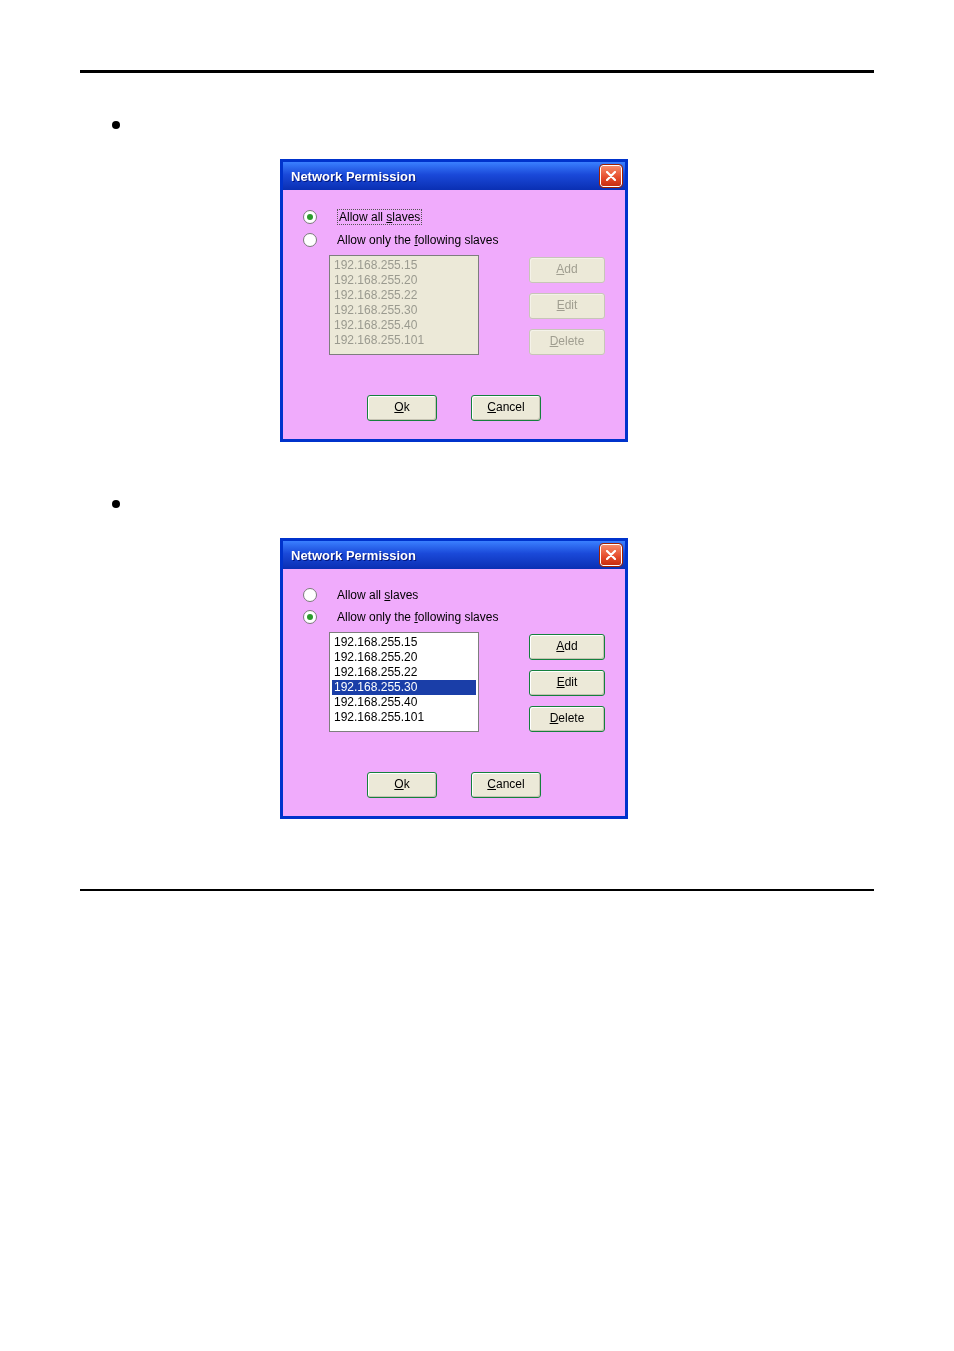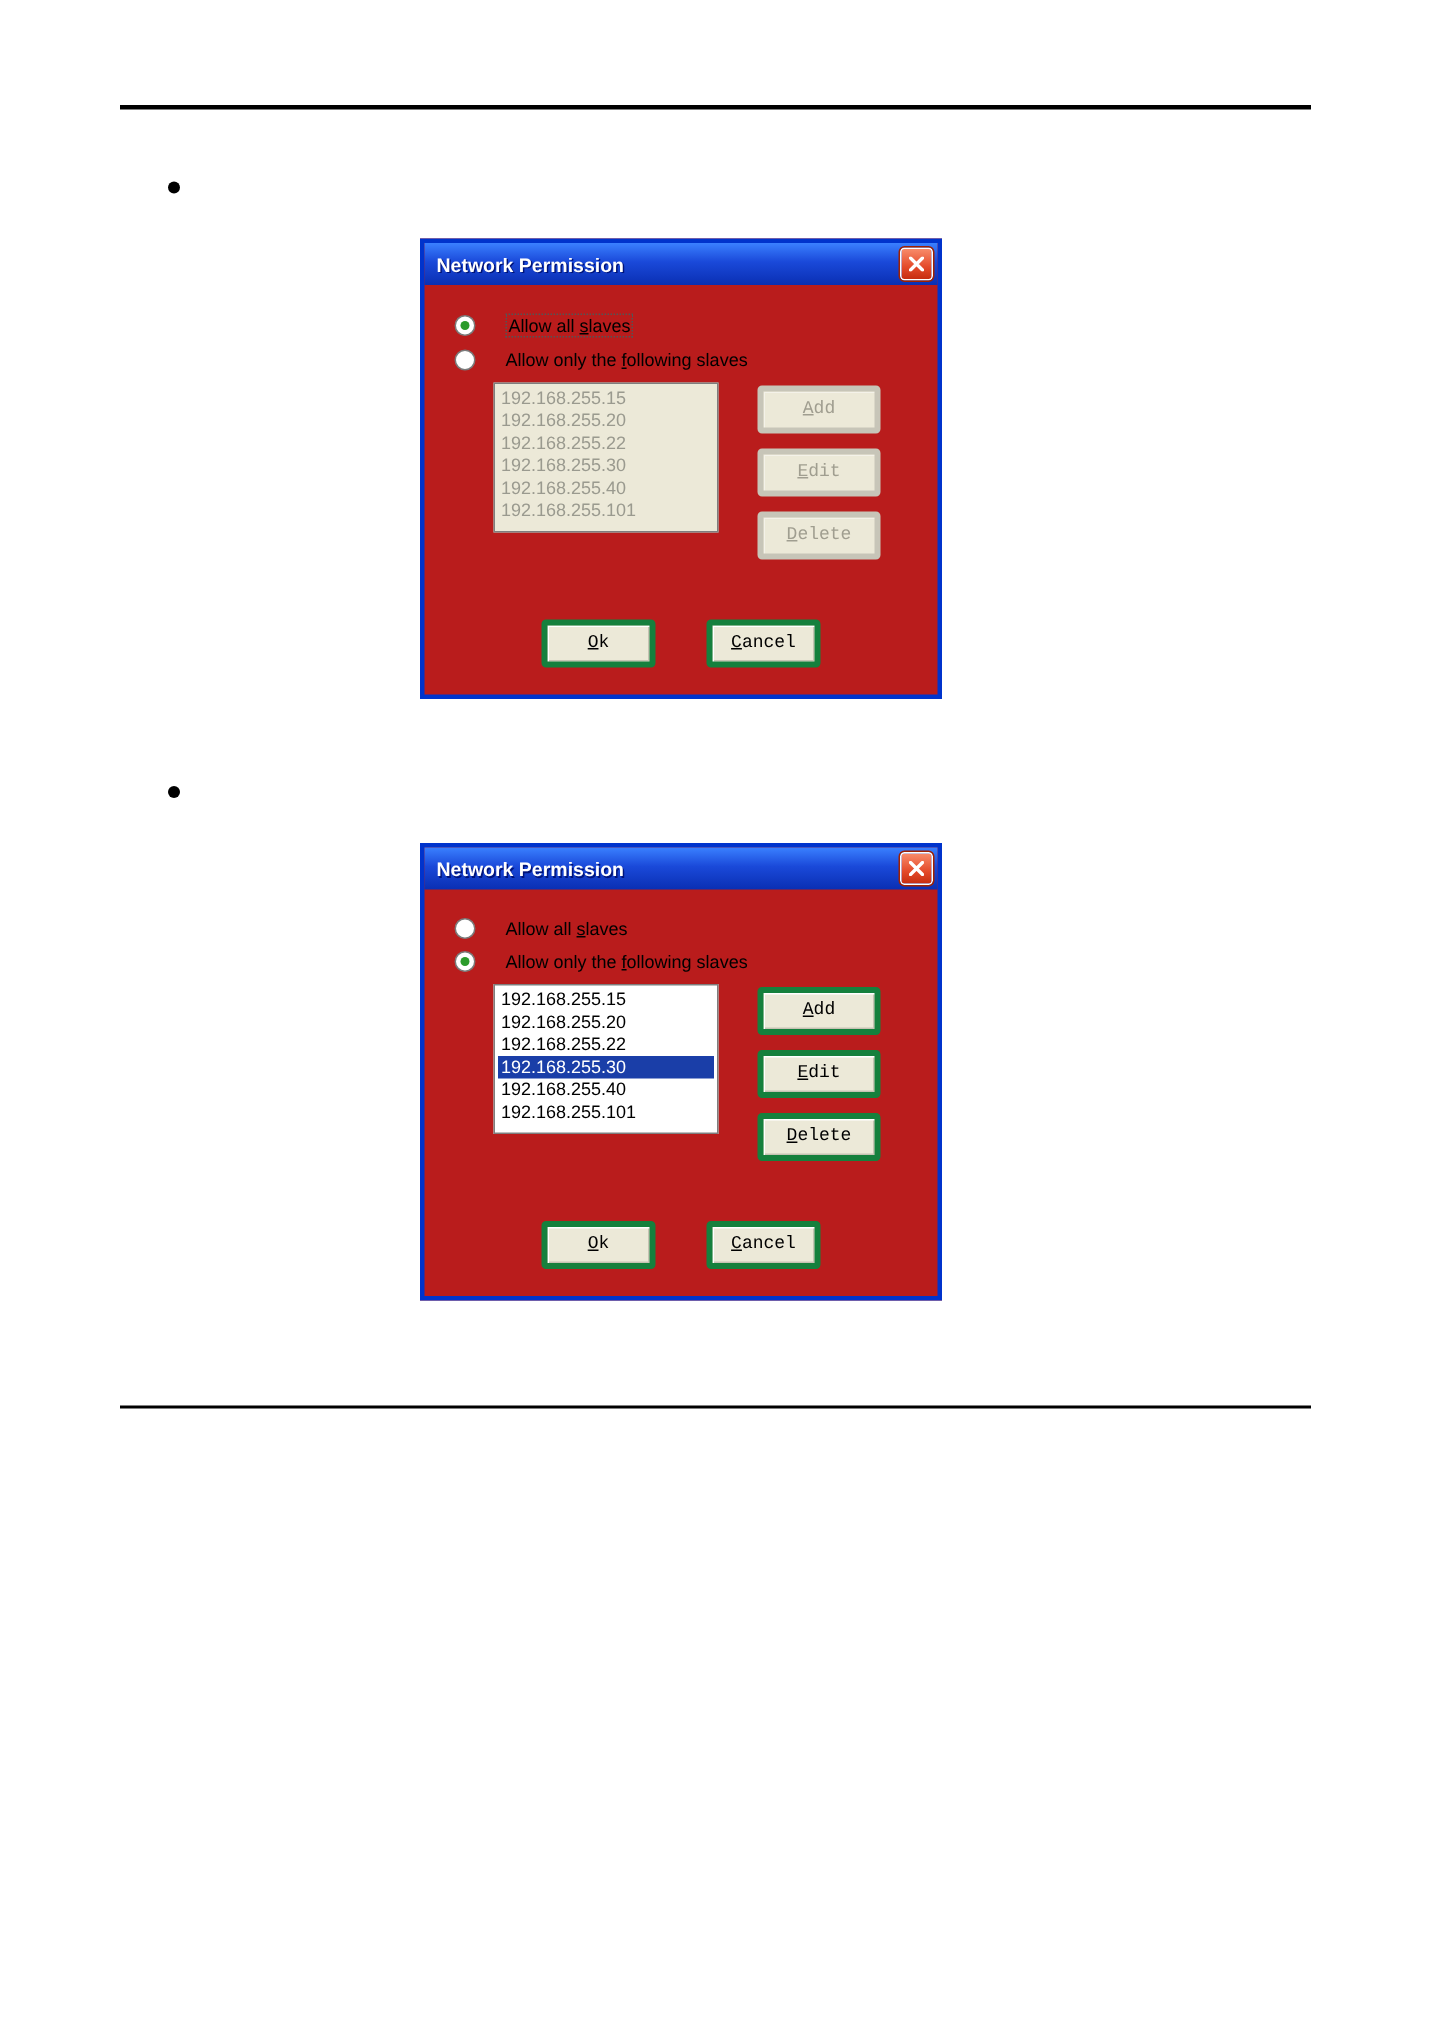--- a/index.html
+++ b/index.html
@@ -43,21 +43,21 @@
     font-size: 18px;
     line-height: 1.4;
   }
 
   .dialog-wrap {
     margin: 30px 0 50px 180px;
   }
   .dialog {
     width: 348px;
     border: 3px solid #0033cc;
-    background: #b91c1c;
+    background: #f0abfc;
     box-sizing: border-box;
     font-size: 12px;
   }
   .titlebar {
     height: 28px;
     background: linear-gradient(to bottom,#3a80ff 0%,#1a49d9 45%,#0a2fb3 100%);
     display: flex;
     align-items: center;
     justify-content: space-between;
     padding: 0 3px 0 8px;
@@ -113,20 +113,21 @@
   .radio-label.focus {
     border: 1px dotted #555;
     padding: 0 1px;
   }
   .u { text-decoration: underline; }
 
   .list-button-row {
     display: flex;
     gap: 26px;
     margin: 6px 0 0 26px;
+    justify-content: space-between;
   }
   .listbox {
     width: 150px;
     height: 100px;
     border: 1px solid #7e7e7e;
     background: #fff;
     overflow: hidden;
     box-sizing: border-box;
     padding: 2px;
     font-family: Tahoma, Arial, sans-serif;
@@ -148,27 +149,27 @@
   .btn-col {
     display: flex;
     flex-direction: column;
     gap: 10px;
     padding-top: 2px;
   }
   .wbtn {
     width: 74px;
     height: 24px;
     background: #ece9d8;
-    border: 4px solid #15803d;
+    border: 1px solid #15803d;
     border-radius: 3px;
     box-shadow: inset 1px 1px 0 #fff, inset -1px -1px 0 #c6c3b3;
     text-align: center;
     line-height: 22px;
     font-size: 12px;
-    font-family: Liberation Mono, monospace;
+    font-family: Liberation Sans, sans-serif;
   }
   .wbtn.disabled {
     color: #a09e90;
     border-color: #c7c5b8;
     box-shadow: inset 1px 1px 0 #f4f2e9;
   }
   .bottom-row {
     display: flex;
     justify-content: center;
     gap: 34px;

